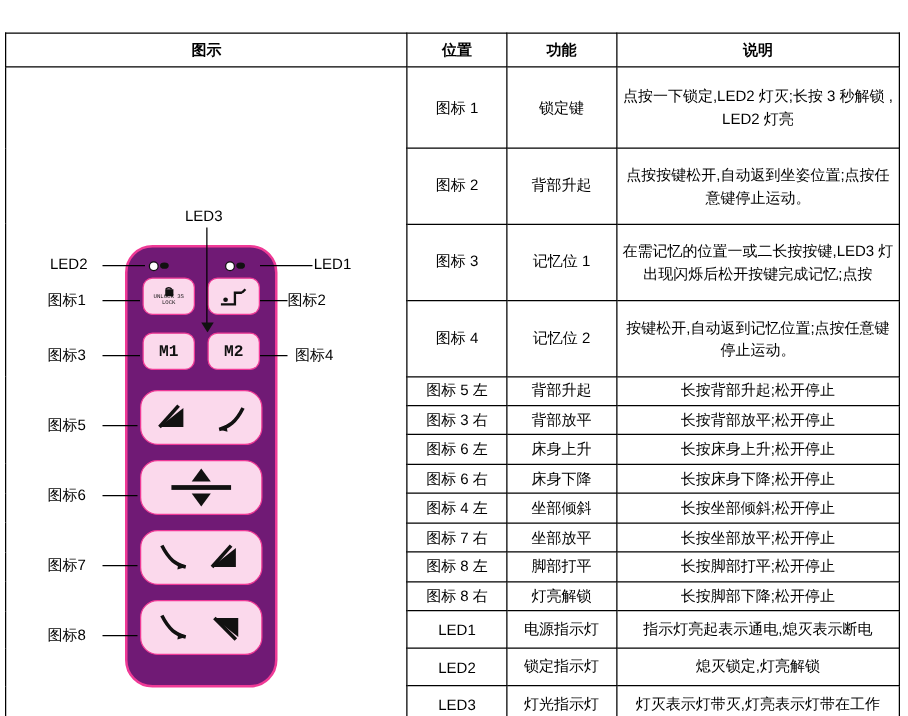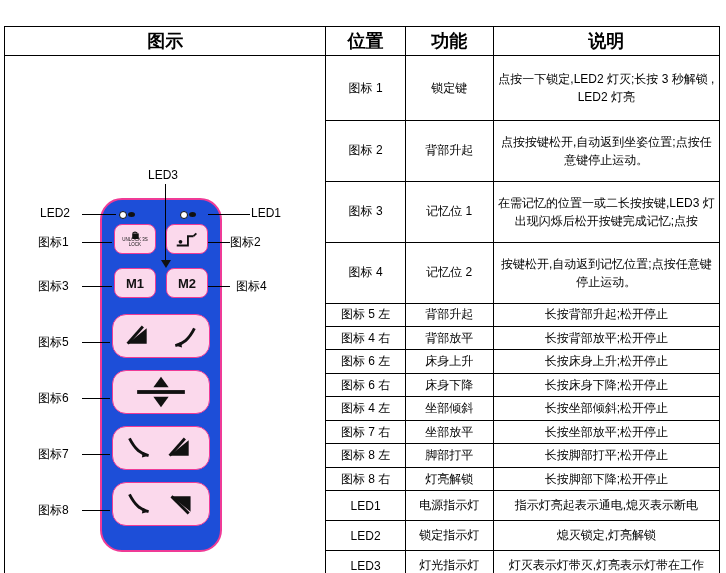--- a/index.html
+++ b/index.html
@@ -26,38 +26,39 @@
     width:716px;
     font-size:12px;
   }
   table.main td, table.main th{
     border:1px solid #000;
     text-align:center;
     vertical-align:middle;
     padding:2px 3px;
     font-weight:normal;
   }
-  table.main th{font-weight:bold;font-size:18px;height:22px;}
+  table.main th{font-weight:bold;font-size:12px;height:22px;}
   .col-pos{width:70px;}
   .col-fn{width:78px;}
   .col-desc{width:212px;}
   .desc-left{text-align:left;padding-left:8px;line-height:18px;}
   .r-h{height:22px;}
 
   
   td.diagram{padding:0;position:relative;height:520px;width:304px;}
   .diagram-inner{position:relative;width:304px;height:100%;}
 
   
   .remote{
     position:absolute;left:92px;top:140px;
     width:118px;height:350px;
     border:2px solid #ef3a96;
     border-radius:22px;
-    background:#1d4ed8;
+    background:#701a75;
+    font-family:Liberation Mono, monospace;
   }
   .btn{
     position:absolute;
     border:1.6px solid #ef3a96;
     border-radius:9px;
     background:#fbd9ec;
     box-sizing:border-box;
   }
   .btn.small{width:42px;height:30px;border-radius:8px;}
   .btn.wide{left:10px;width:98px;height:44px;border-radius:14px;}
@@ -239,21 +240,21 @@
         <td style="height:52px;">图标 4</td>
         <td>记忆位 2</td>
         <td class="desc-left">按键松开,自动返到记忆位置;点按任意键 停止运动。</td>
       </tr>
       <tr class="r-h">
         <td>图标 5 左</td>
         <td>背部升起</td>
         <td>长按背部升起;松开停止</td>
       </tr>
       <tr class="r-h">
-        <td>图标 4 右</td>
+        <td>图标 3 右</td>
         <td>背部放平</td>
         <td>长按背部放平;松开停止</td>
       </tr>
       <tr class="r-h">
         <td>图标 6 左</td>
         <td>床身上升</td>
         <td>长按床身上升;松开停止</td>
       </tr>
       <tr class="r-h">
         <td>图标 6 右</td>

